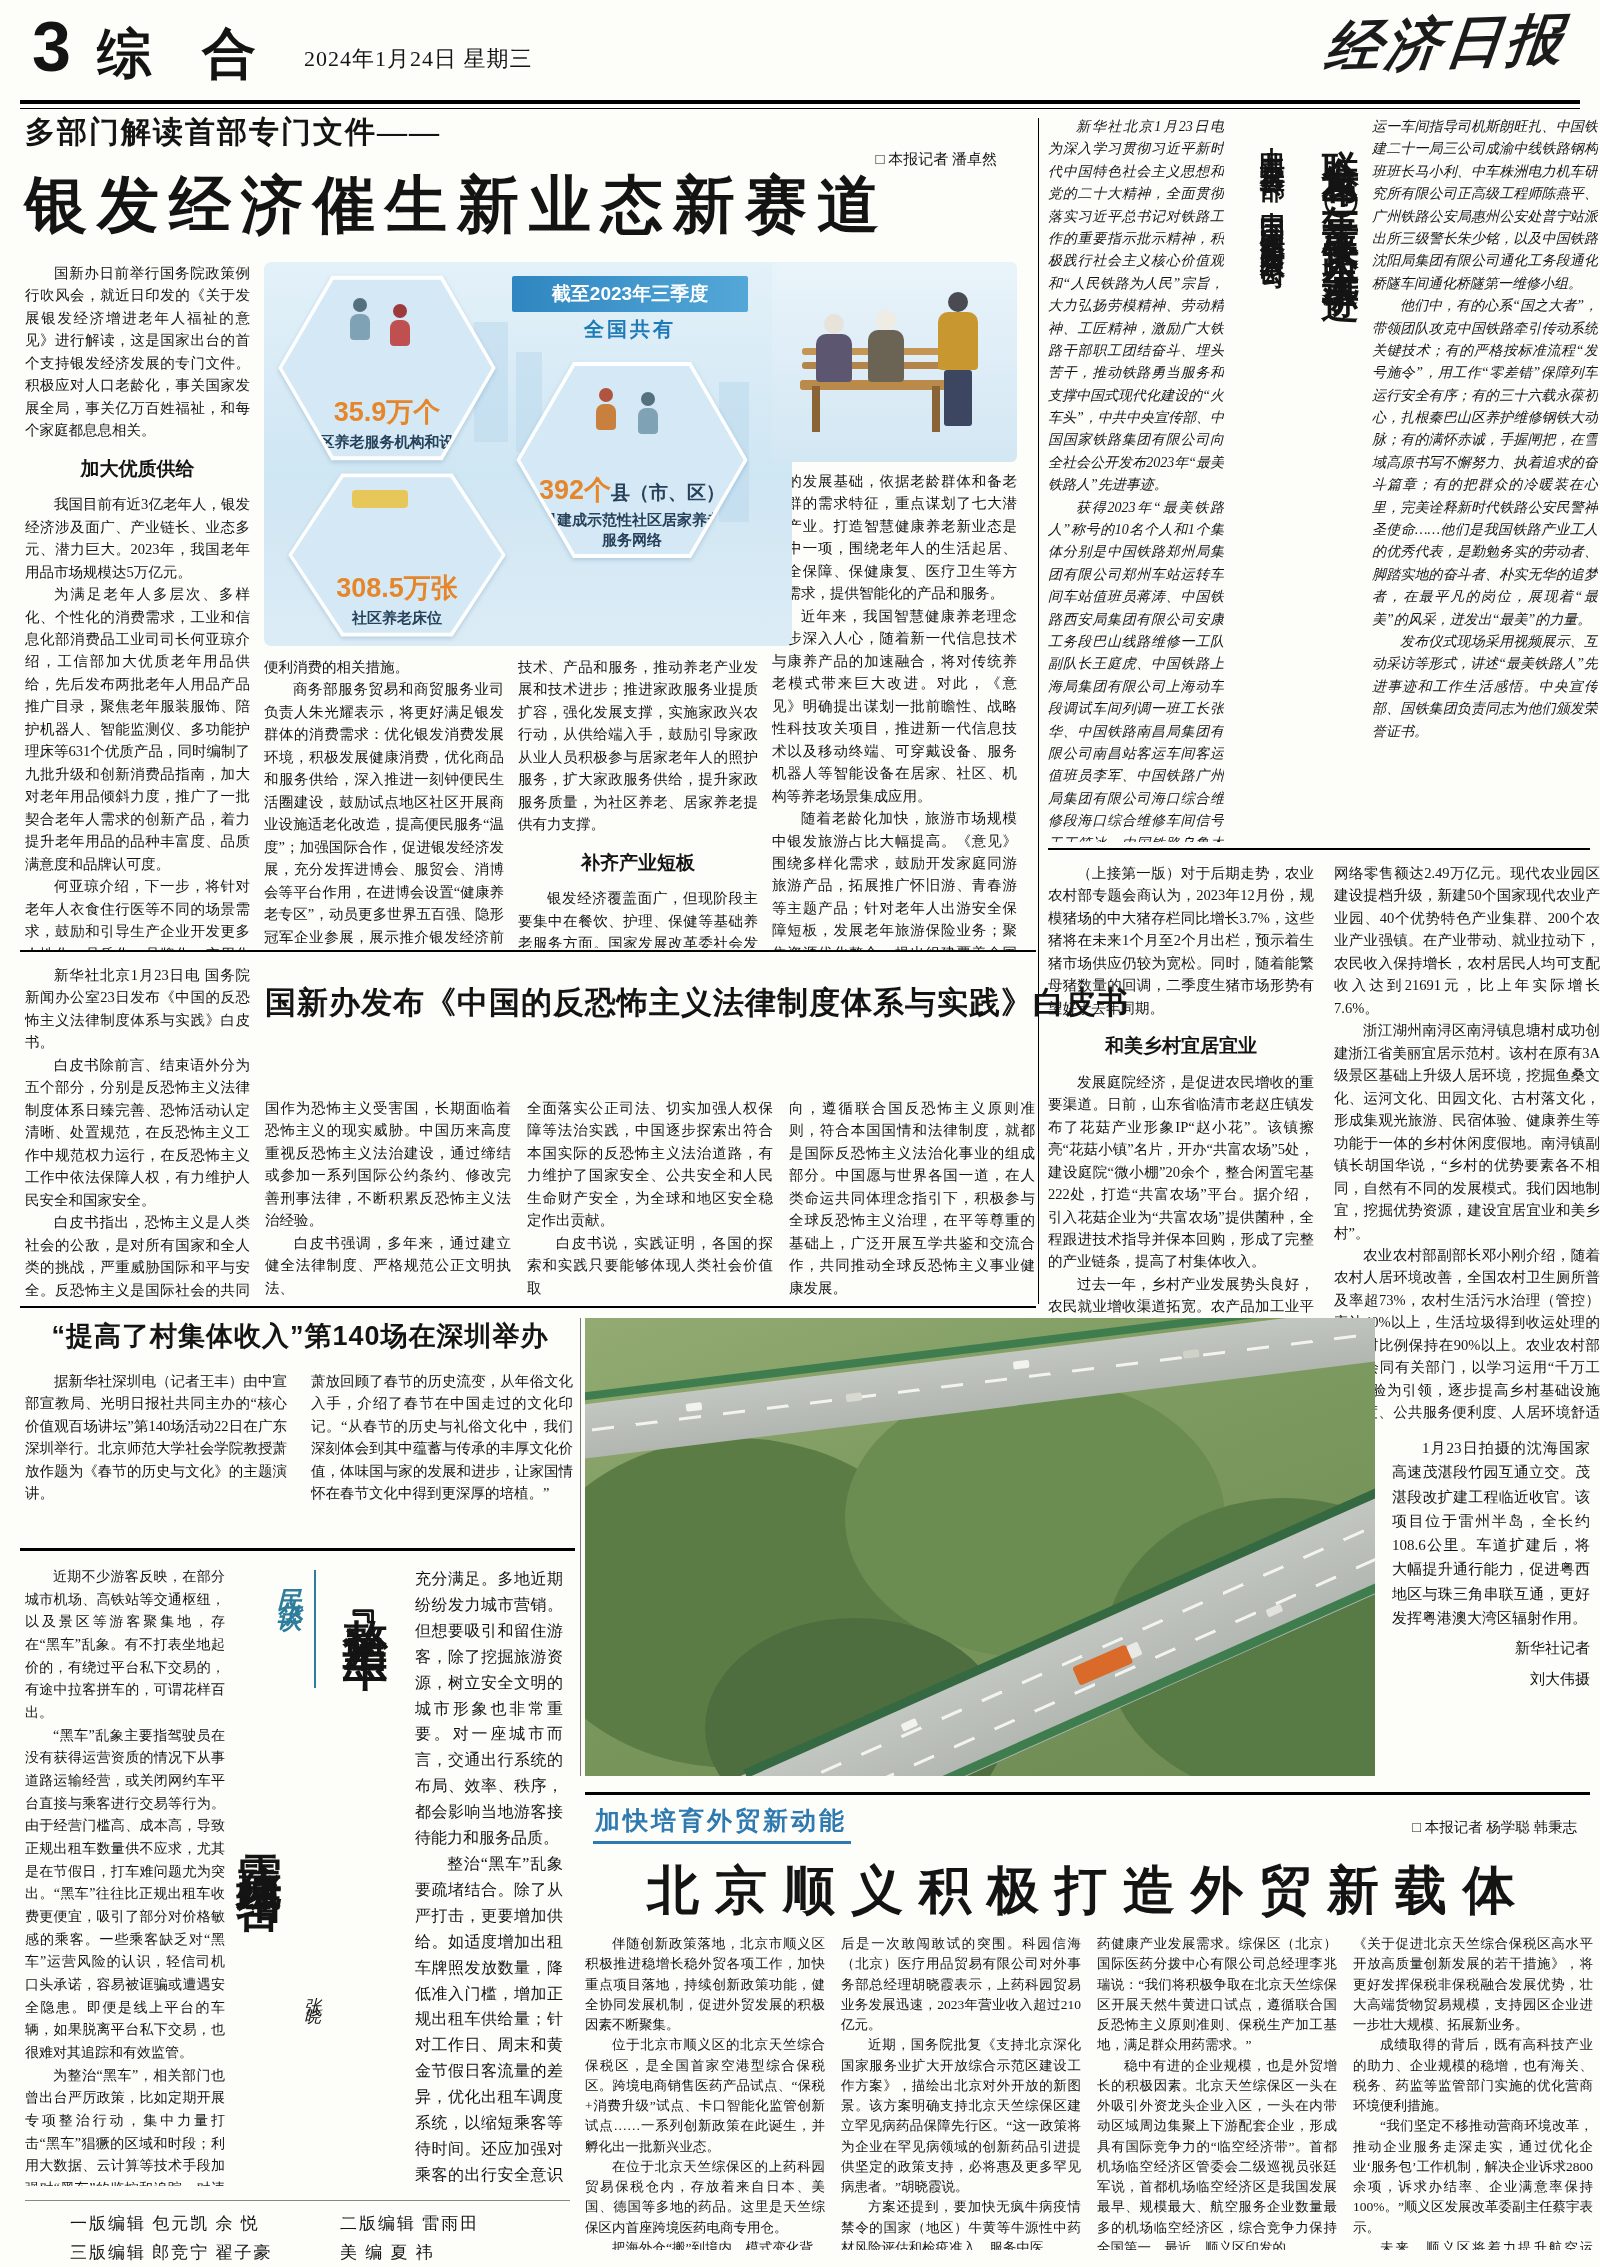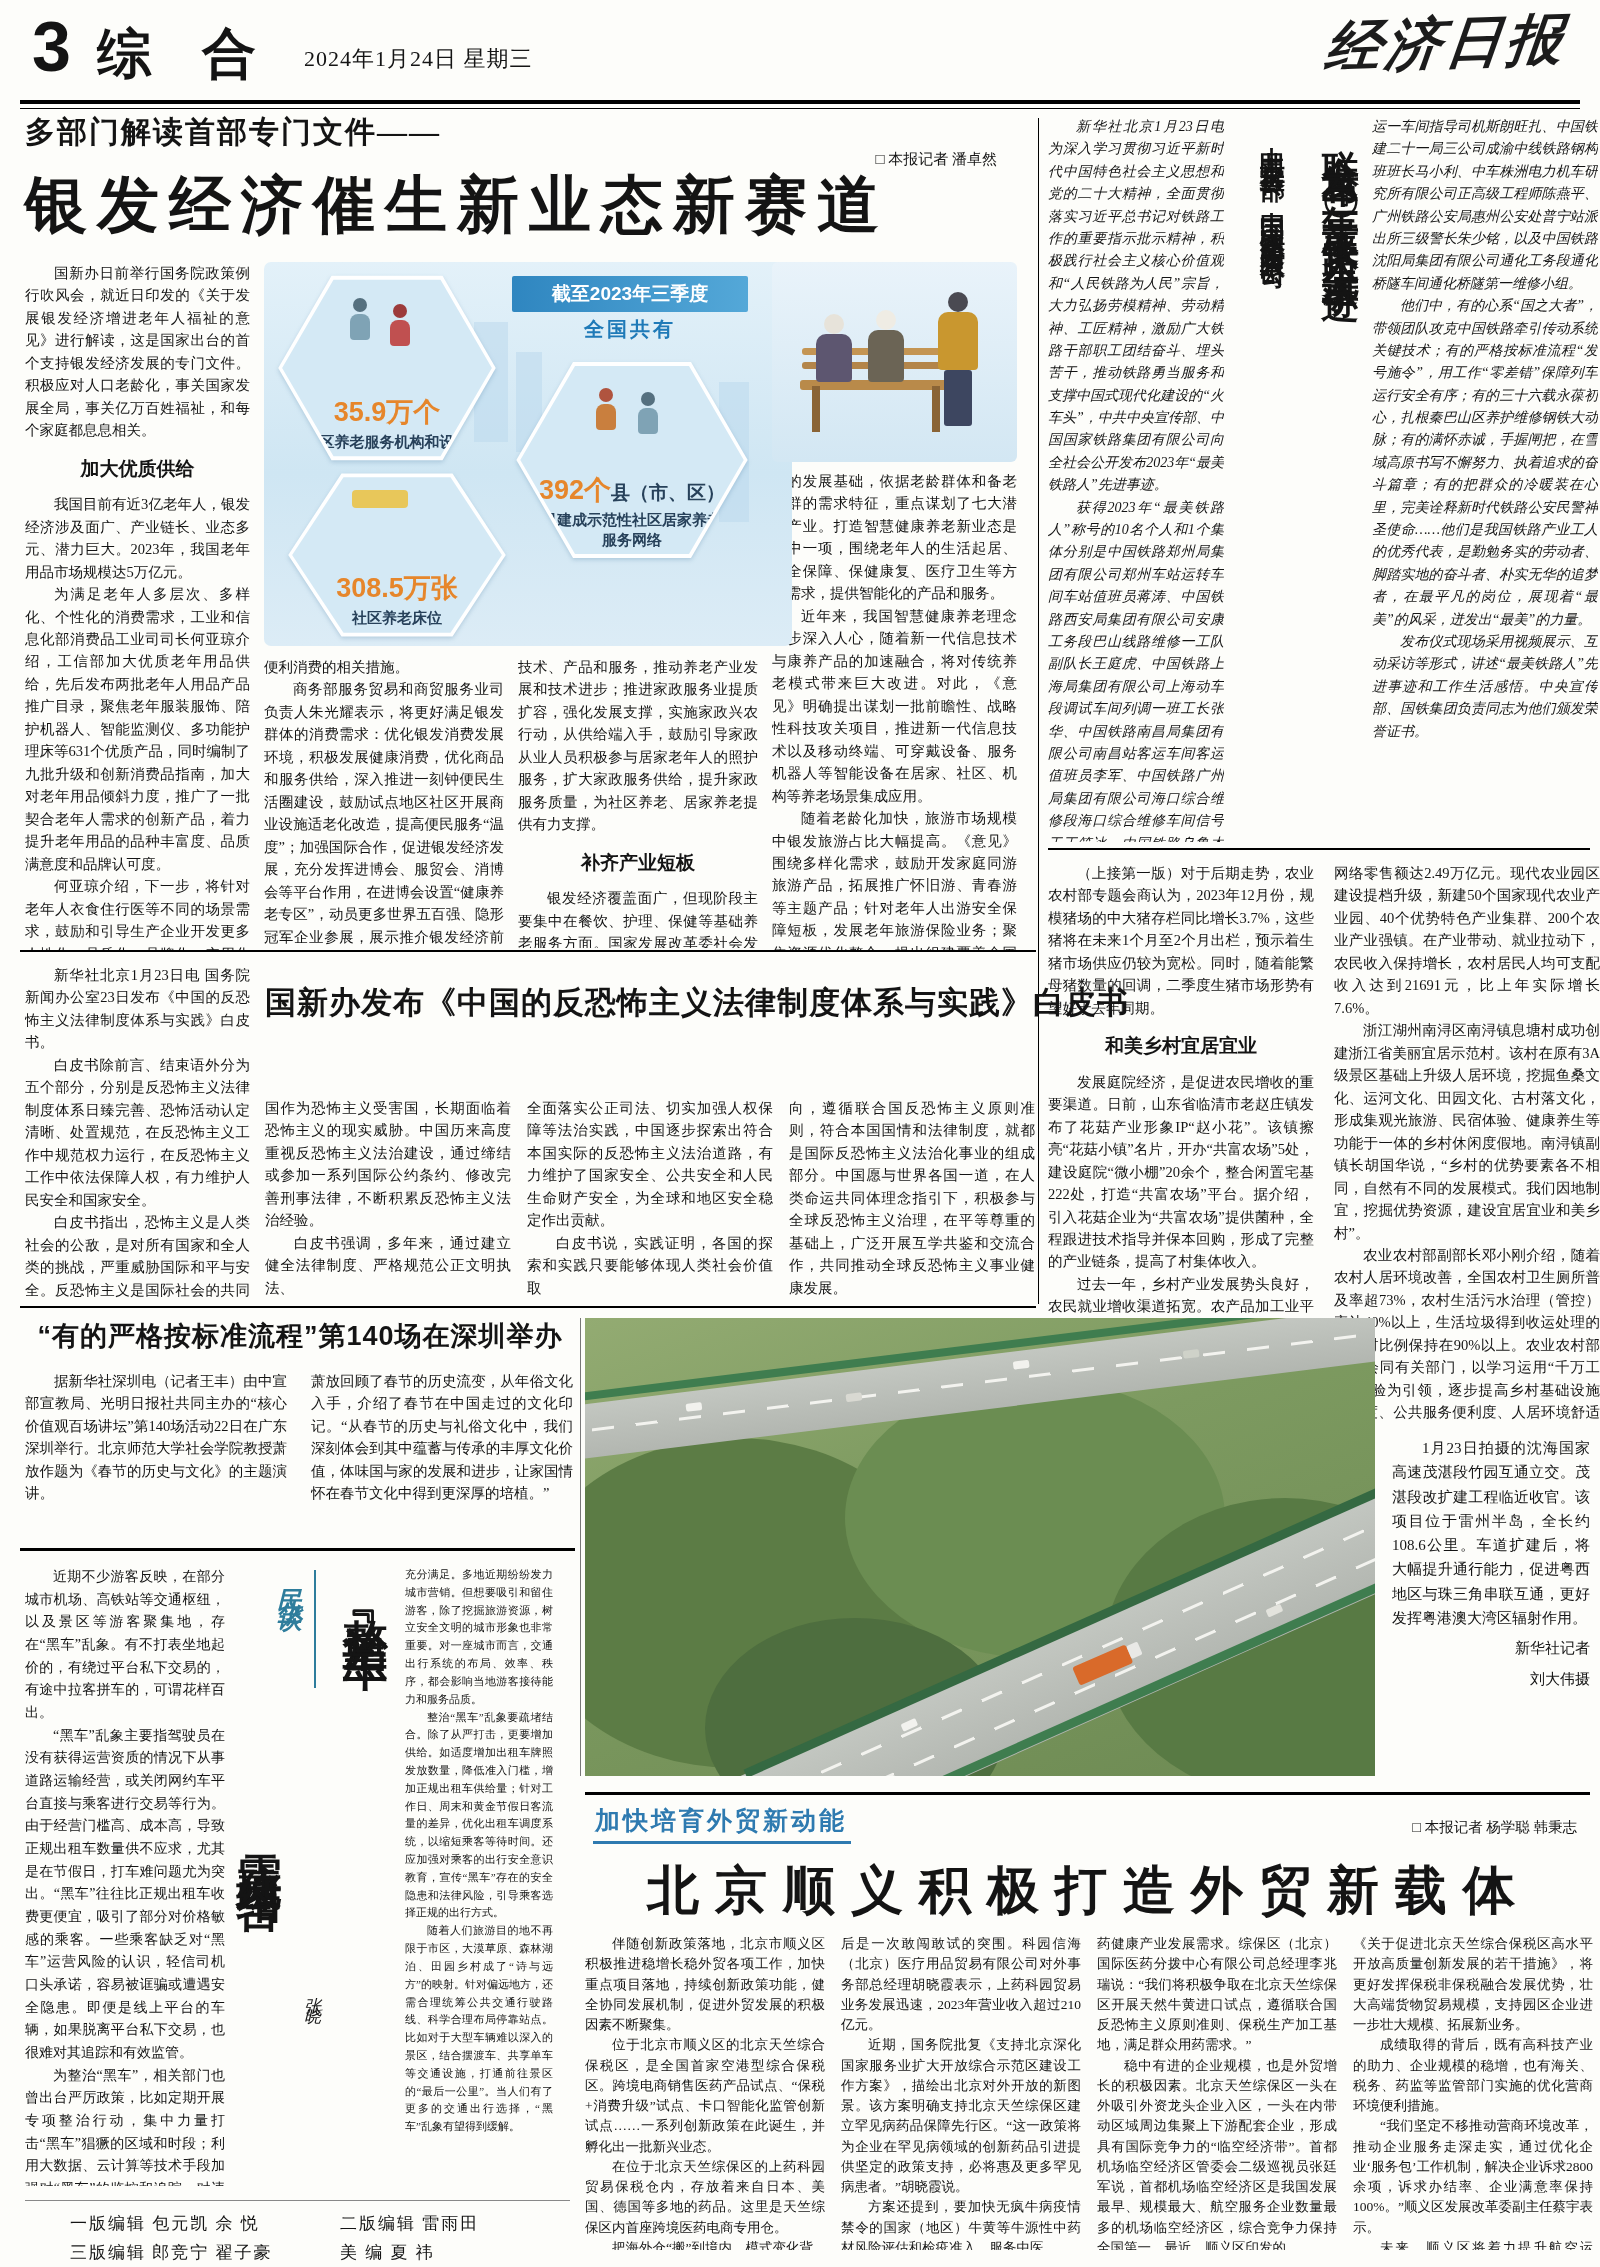--- a/index.html
+++ b/index.html
@@ -99,21 +99,21 @@
         font-size:25px;font-weight:700;font-style:italic;letter-spacing:8px;
         border-right:2px solid #2e7d9c;padding-right:8px;height:118px;}
   .ms-title-a{position:absolute;left:318px;top:24px;writing-mode:vertical-rl;
         font-family:"Liberation Sans",sans-serif;font-weight:900;font-size:45px;height:344px;
         letter-spacing:6px;line-height:1;}
   .ms-title-b{position:absolute;left:212px;top:258px;writing-mode:vertical-rl;
         font-family:"Liberation Sans",sans-serif;font-weight:900;font-size:45px;height:300px;
         letter-spacing:8px;line-height:1;}
   .ms-author{position:absolute;left:276px;top:424px;writing-mode:vertical-rl;font-size:17px;
         font-style:italic;letter-spacing:10px;}
-  .ms-col2{position:absolute;left:380px;top:6px;width:148px;height:620px;font-size:11px;line-height:1.62;}
+  .ms-col2{position:absolute;left:390px;top:6px;width:148px;height:620px;font-size:16px;line-height:1.62;}
   
   .credits{position:absolute;left:70px;top:2212px;width:470px;display:grid;
         grid-template-columns:270px 200px;row-gap:6px;font-size:17px;}
   .credit-item{white-space:nowrap;letter-spacing:2px;}
   
   .photo{position:absolute;left:585px;top:1318px;width:790px;height:458px;overflow:hidden;
         background:linear-gradient(160deg,#93ab72 0%,#7d9a60 40%,#6d8a53 100%);}
   .blob{position:absolute;border-radius:50%;}
   .road{position:absolute;background:linear-gradient(#c3c7c1,#b2b6b0);}
   .road .lane{position:absolute;left:0;right:0;top:46%;height:3px;
@@ -302,21 +302,21 @@
         <p class="para">过去一年，乡村产业发展势头良好，农民就业增收渠道拓宽。农产品加工业平稳发展，规模以上农产品加工业企业超过9万家。农村电商蓬勃发展，全年农村</p>
       </div>
     <div class="textcol col">
         <p class="para noindent">网络零售额达2.49万亿元。现代农业园区建设提档升级，新建50个国家现代农业产业园、40个优势特色产业集群、200个农业产业强镇。在产业带动、就业拉动下，农民收入保持增长，农村居民人均可支配收入达到21691元，比上年实际增长7.6%。</p>
         <p class="para">浙江湖州南浔区南浔镇息塘村成功创建浙江省美丽宜居示范村。该村在原有3A级景区基础上升级人居环境，挖掘鱼桑文化、运河文化、田园文化、古村落文化，形成集观光旅游、民宿体验、健康养生等功能于一体的乡村休闲度假地。南浔镇副镇长胡国华说，“乡村的优势要素各不相同，自然有不同的发展模式。我们因地制宜，挖掘优势资源，建设宜居宜业和美乡村”。</p>
         <p class="para">农业农村部副部长邓小刚介绍，随着农村人居环境改善，全国农村卫生厕所普及率超73%，农村生活污水治理（管控）率达40%以上，生活垃圾得到收运处理的行政村比例保持在90%以上。农业农村部门将会同有关部门，以学习运用“千万工程”经验为引领，逐步提高乡村基础设施完备度、公共服务便利度、人居环境舒适度。</p>
       </div>
   </div>
 
   <div class="forum">
-    <div class="forum-headline">“有的严格按标准流程”第140场在深圳举办</div>
+    <div class="forum-headline">“提高了村集体收入”第140场在深圳举办</div>
     <div class="forum-cols">
       <div class="textcol col">
           <p class="para">据新华社深圳电（记者王丰）由中宣部宣教局、光明日报社共同主办的“核心价值观百场讲坛”第140场活动22日在广东深圳举行。北京师范大学社会学院教授萧放作题为《春节的历史与文化》的主题演讲。</p>
         </div>
       <div class="textcol col">
           <p class="para noindent">萧放回顾了春节的历史流变，从年俗文化入手，介绍了春节在中国走过的文化印记。“从春节的历史与礼俗文化中，我们深刻体会到其中蕴蓄与传承的丰厚文化价值，体味国与家的发展和进步，让家国情怀在春节文化中得到更深厚的培植。”</p>
         </div>
     </div>
   </div>
 

